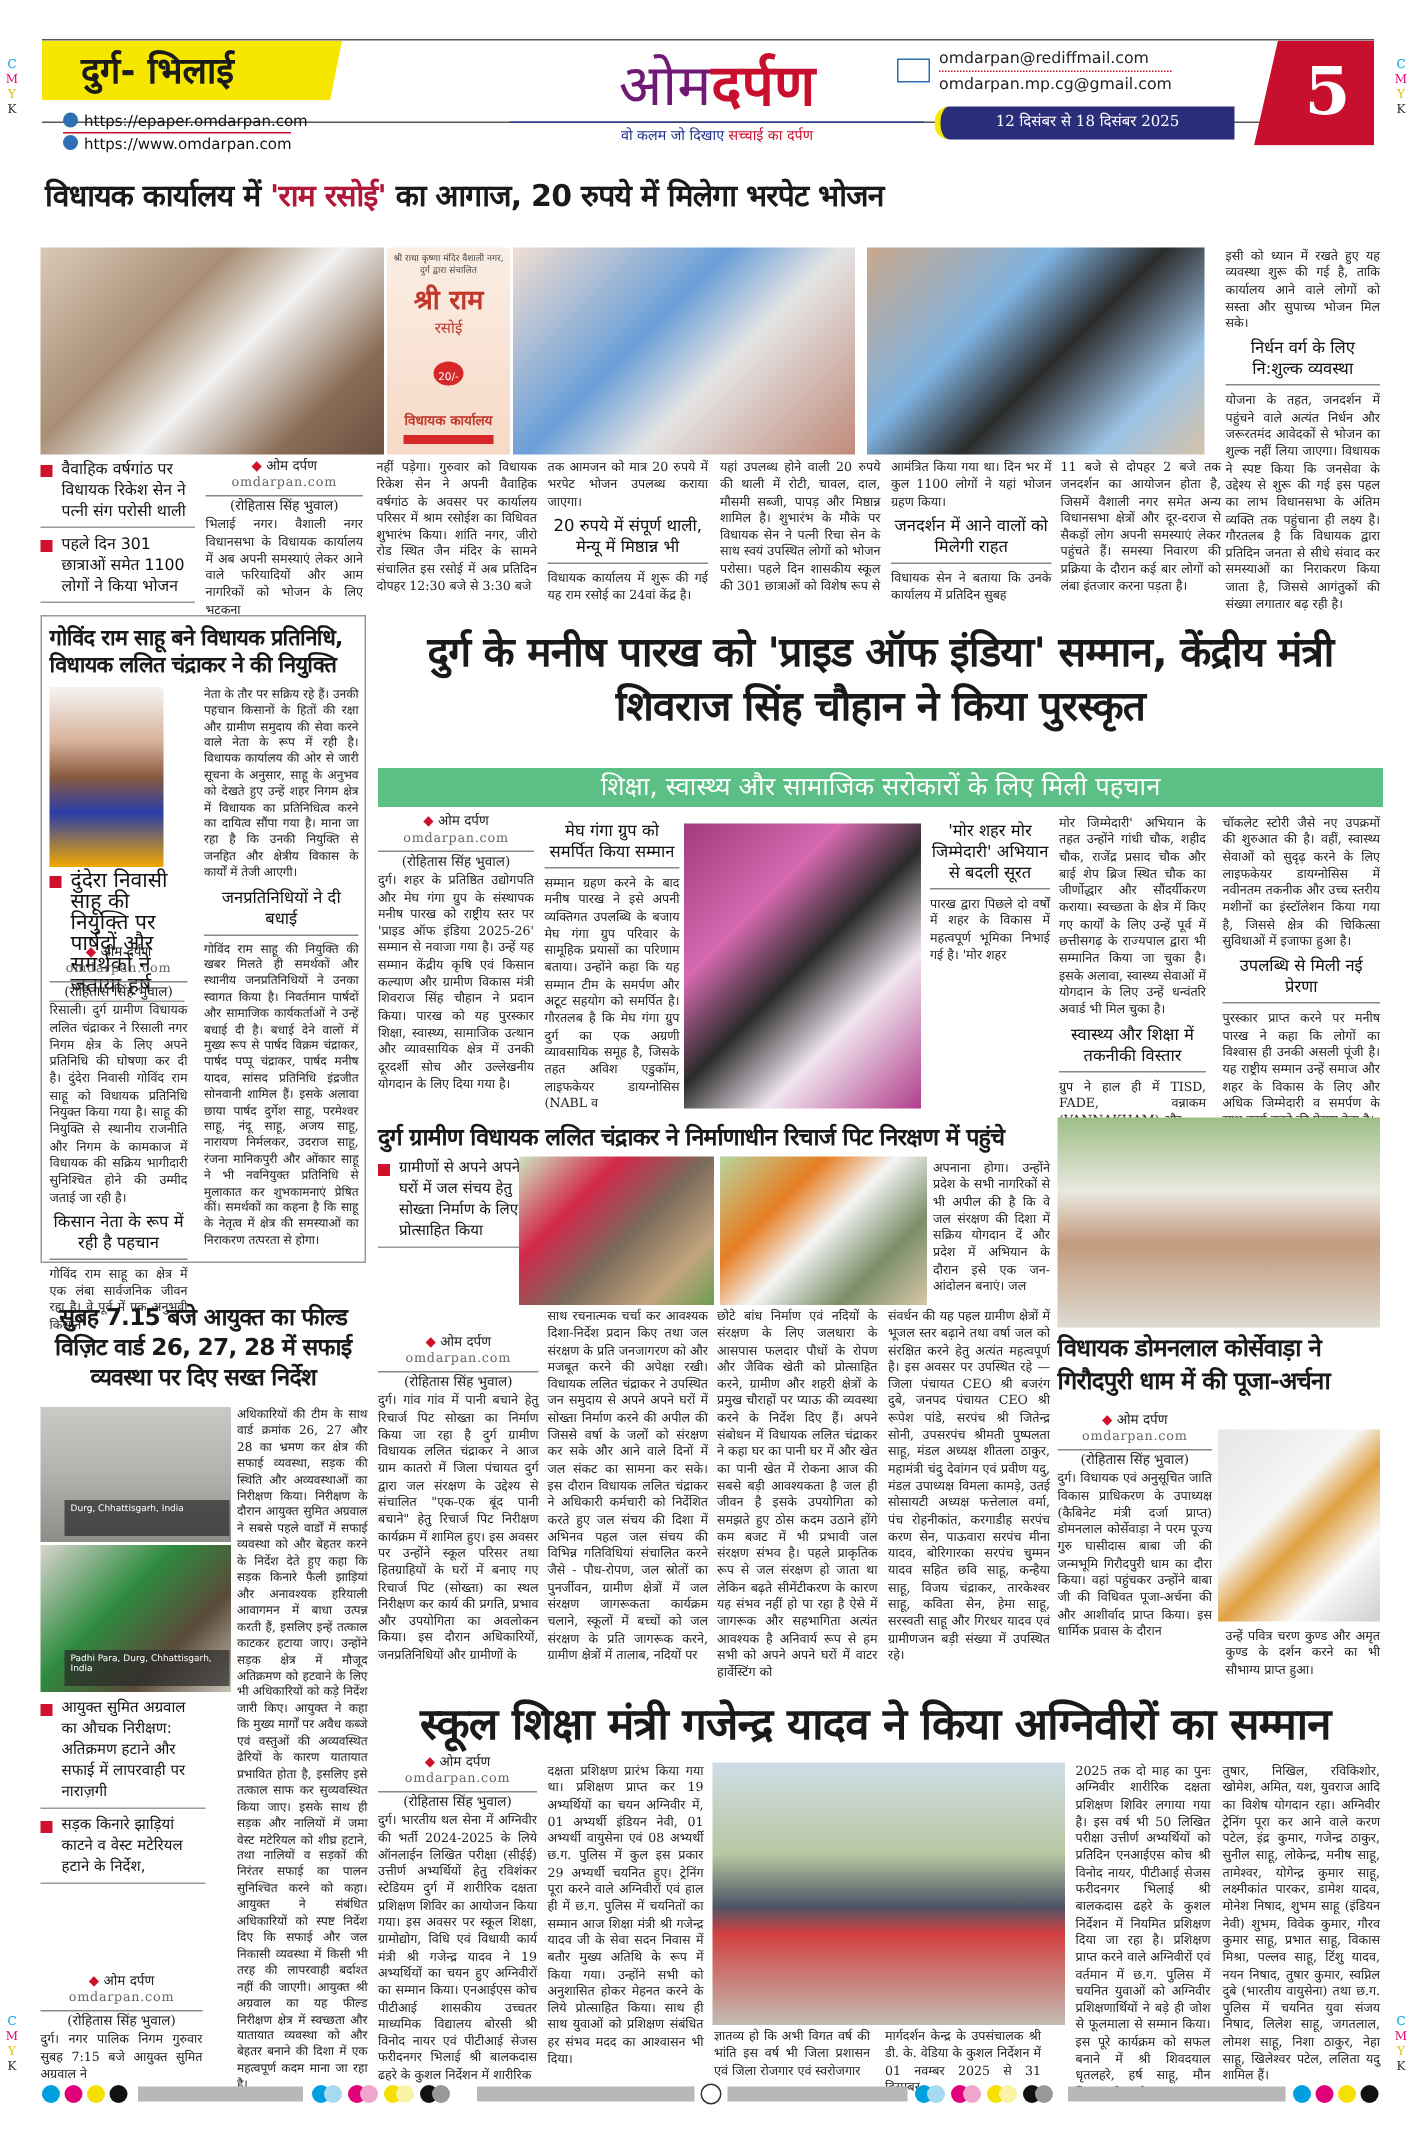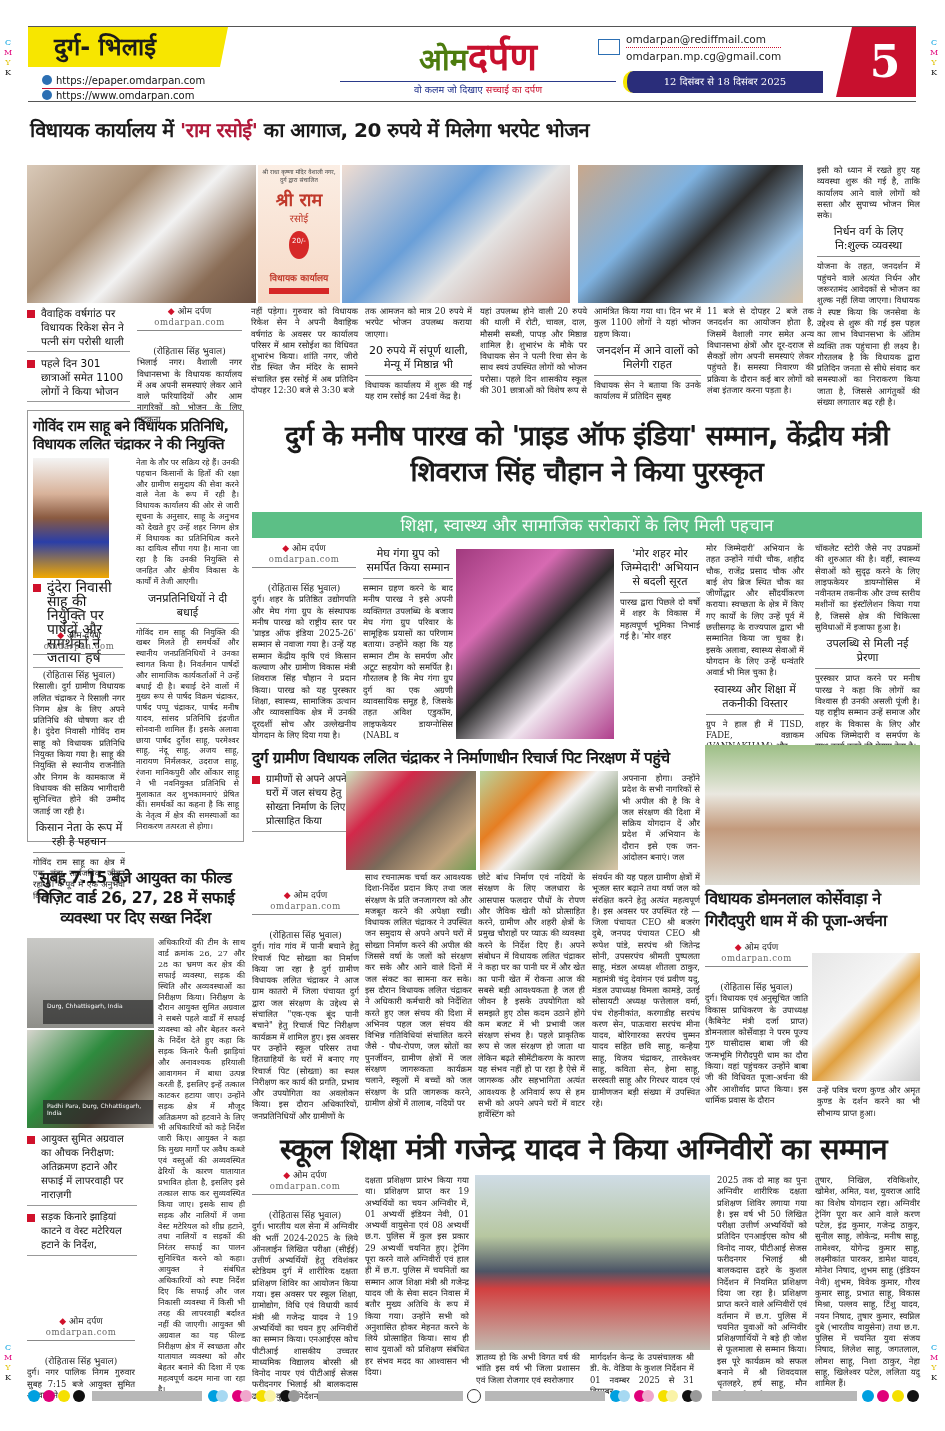--- a/index.html
+++ b/index.html
@@ -1,41 +1,41 @@
 <!DOCTYPE html>
 <html><head>
 <meta charset="utf-8">
 <style>
 *{box-sizing:border-box;margin:0;padding:0}
 body{width:945px;height:1431px;background:#fff;font-family:"DejaVu Sans",sans-serif;color:#222;position:relative;overflow:hidden}
 .reg{position:absolute;font-family:"DejaVu Serif",serif;font-size:8px;line-height:10px;text-align:center;width:10px}
 .reg span{display:block}
-.masthead{position:absolute;left:28px;top:26px;width:888px;height:76px;border-top:1px solid #555;border-bottom:1px solid #555}
+.masthead{position:absolute;left:28px;top:26px;width:888px;height:56px;border-top:1px solid #555;border-bottom:1px solid #555}
 .city{position:absolute;left:0;top:0;width:200px;height:40px;background:#f7e600;clip-path:polygon(0 0,100% 0,96% 100%,0 100%)}
 .city-label{position:absolute;left:26px;top:2px;font-size:24px;font-weight:bold;color:#1b1b1b;font-family:"DejaVu Sans",sans-serif}
 .url{position:absolute;left:14px;font-size:10px;color:#111}
 .url .ic{display:inline-block;width:10px;height:10px;border-radius:50%;background:#2c6fb3;margin-right:4px;vertical-align:-1px}
 .logo{position:absolute;left:300px;top:2px;width:300px;height:66px;text-align:center}
-.logo-om{font-size:30px;font-weight:bold;color:#4d7c0f;font-family:"DejaVu Serif",serif}
+.logo-om{font-size:38px;font-weight:normal;color:#701a75;font-family:"DejaVu Serif",serif}
 .logo-darpan{font-size:38px;font-weight:bold;color:#c8102e;font-family:"DejaVu Serif",serif}
 .tagline{position:absolute;left:12px;top:52px;width:276px;border-top:1px solid #2a3a8a;font-size:9.5px;text-align:center;padding-top:1px}
 .tagline .a{color:#1e2f8a}.tagline .b{color:#c8102e}
 .mail{position:absolute;left:598px;top:6px;font-size:10.5px;color:#222}
 .mail-ic{position:absolute;left:570px;top:12px;width:22px;height:16px;border:1.5px solid #2c6fb3}
 .date{position:absolute;left:595px;top:44px;width:200px;height:22px;background:#2a2d7a;border-left:4px solid #f7e600;color:#fff;font-size:10px;font-family:"DejaVu Serif",serif;text-align:center;line-height:22px;border-radius:10px 0 0 10px}
 .pageno{position:absolute;right:0;top:0;width:80px;height:70px;background:#c8102e;clip-path:polygon(20% 0,100% 0,100% 100%,0 100%);color:#fff;font-size:44px;font-weight:bold;text-align:center;line-height:70px;padding-left:18px;font-family:"DejaVu Serif",serif}
 .h1{position:absolute;font-weight:bold;color:#1a1a1a;font-family:"DejaVu Sans",sans-serif;white-space:nowrap;letter-spacing:-0.5px}
 .red{color:#b0193a}
 .photo{position:absolute;overflow:hidden}
 .txt{position:absolute;font-family:"DejaVu Serif",serif;font-size:8.4px;line-height:11.3px;color:#222;text-align:justify}
 .sub{font-family:"DejaVu Sans",sans-serif;font-size:11px;text-align:center;line-height:14px;color:#111;border-bottom:1px solid #888;padding-bottom:3px;margin:4px 0}
 .bullet{position:absolute;font-family:"DejaVu Sans",sans-serif;font-size:10.5px;line-height:14px;color:#111}
 .bullet .b{padding-left:14px;position:relative;border-bottom:1px solid #999;padding-bottom:3px;margin-bottom:4px}
 .bullet .b::before{content:"";position:absolute;left:0;top:4px;width:8px;height:8px;background:#d0112b}
-.byline{text-align:center;font-size:9px;line-height:11px;border-bottom:1px solid #888;padding-bottom:2px;margin-bottom:15px}
+.byline{text-align:center;font-size:9px;line-height:11px;border-bottom:1px solid #888;padding-bottom:2px;margin-bottom:2px}
 .byline .dia{color:#d0112b}
 .byline .site{color:#666;font-size:8.5px;letter-spacing:0.5px}
 .byname{text-align:center;font-size:9px;font-family:"DejaVu Serif",serif}
 .box{position:absolute;border:1px solid #999}
 .green{position:absolute;background:#5cbf86;color:#fff;text-align:center;font-size:17px;font-family:"DejaVu Sans",sans-serif}
 .dot{position:absolute;width:12px;height:12px;border-radius:50%}
 .gbar{position:absolute;height:10px;background:#b8b8b8;top:2px}
 </style>
 </head>
 <body>
@@ -83,21 +83,21 @@
   <div class="pageno">5</div>
 </header>
 
 <div class="h1" style="left:30px;top:116px;font-size:20px"><span>विधायक कार्यालय में </span><span class="red">'राम रसोई'</span><span> का आगाज, 20 रुपये में मिलेगा भरपेट भोजन</span></div>
 
 <div class="photo" style="left:27px;top:165px;width:229px;height:138px;background:linear-gradient(135deg,#d9c9b8 0%,#a88e74 35%,#f2f2f2 55%,#8a6d56 80%,#6b5142 100%)"></div>
 <div class="photo" style="left:258px;top:165px;width:82px;height:138px;background:linear-gradient(180deg,#fbeee4,#f6d9c6)">
   <div style="font-size:6px;text-align:center;color:#444;padding:3px 2px">श्री राधा कृष्णा मंदिर वैशाली नगर, दुर्ग द्वारा संचालित</div>
   <div style="font-size:18px;text-align:center;color:#c0392b;font-weight:bold;font-family:'DejaVu Serif',serif">श्री राम</div>
   <div style="font-size:10px;text-align:center;color:#c0392b">रसोई</div>
-  <div style="margin:6px auto;width:20px;height:28px;border-radius:50%;background:#d62828;color:#fff;font-size:7px;text-align:center;line-height:20px">20/-</div>
+  <div style="margin:16px auto;width:20px;height:16px;border-radius:50%;background:#d62828;color:#fff;font-size:7px;text-align:center;line-height:20px">20/-</div>
   <div style="font-size:9px;text-align:center;color:#c0392b;font-weight:bold;margin-top:12px">विधायक कार्यालय</div>
   <div style="margin:4px auto;width:60px;height:6px;background:#d62828"></div>
 </div>
 <div class="photo" style="left:342px;top:165px;width:228px;height:138px;background:linear-gradient(135deg,#f0ddd2 0%,#6a9fd8 40%,#e4e4e4 60%,#c08a7a 100%)"></div>
 <div class="photo" style="left:578px;top:165px;width:225px;height:138px;background:linear-gradient(135deg,#c9a88c 0%,#7fb2e0 35%,#2b2b2b 55%,#9cc3e6 80%,#d7c2a8 100%)"></div>
 
 <div class="bullet" style="left:27px;top:306px;width:103px">
   <div class="b">वैवाहिक वर्षगांठ पर विधायक रिकेश सेन ने पत्नी संग परोसी थाली</div>
   <div class="b">पहले दिन 301 छात्राओं समेत 1100 लोगों ने किया भोजन</div>
 </div>

